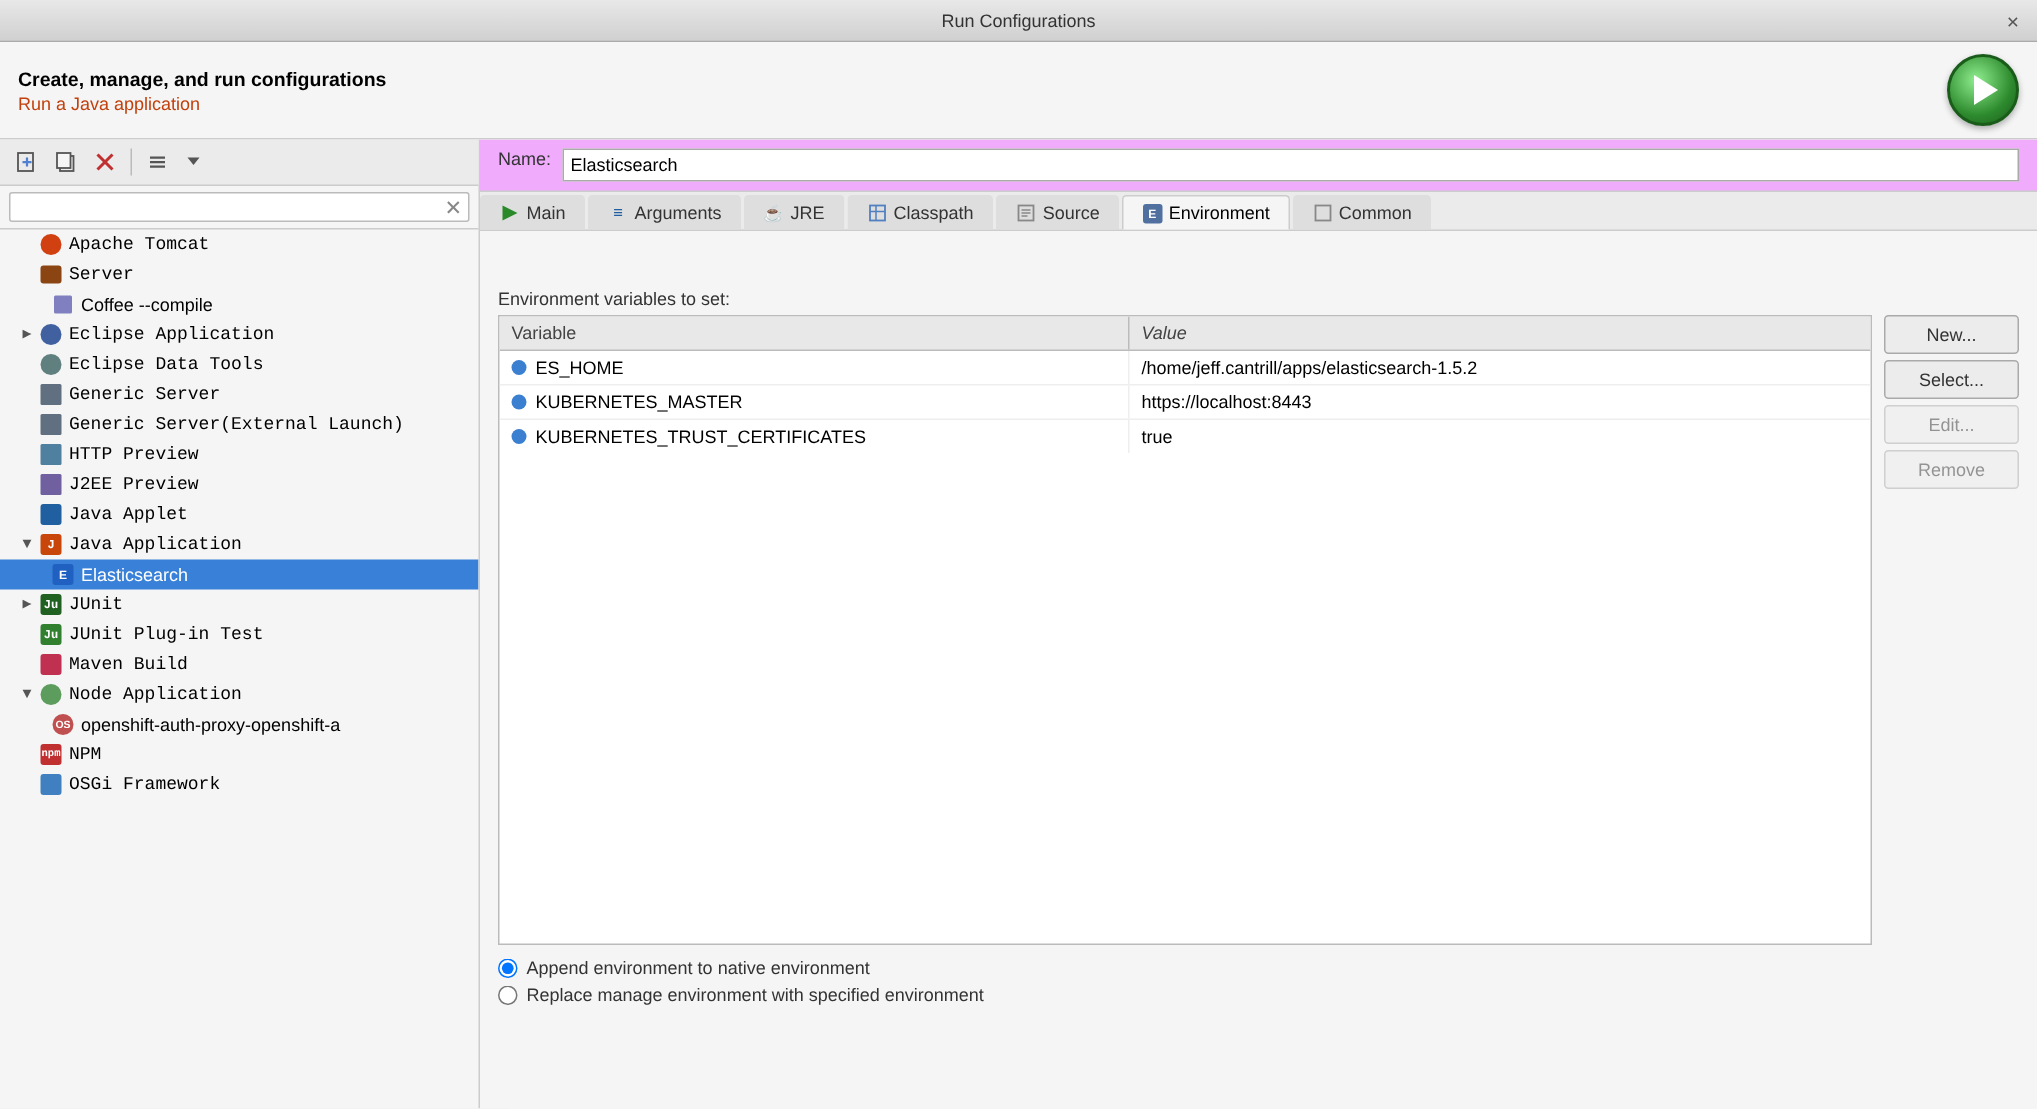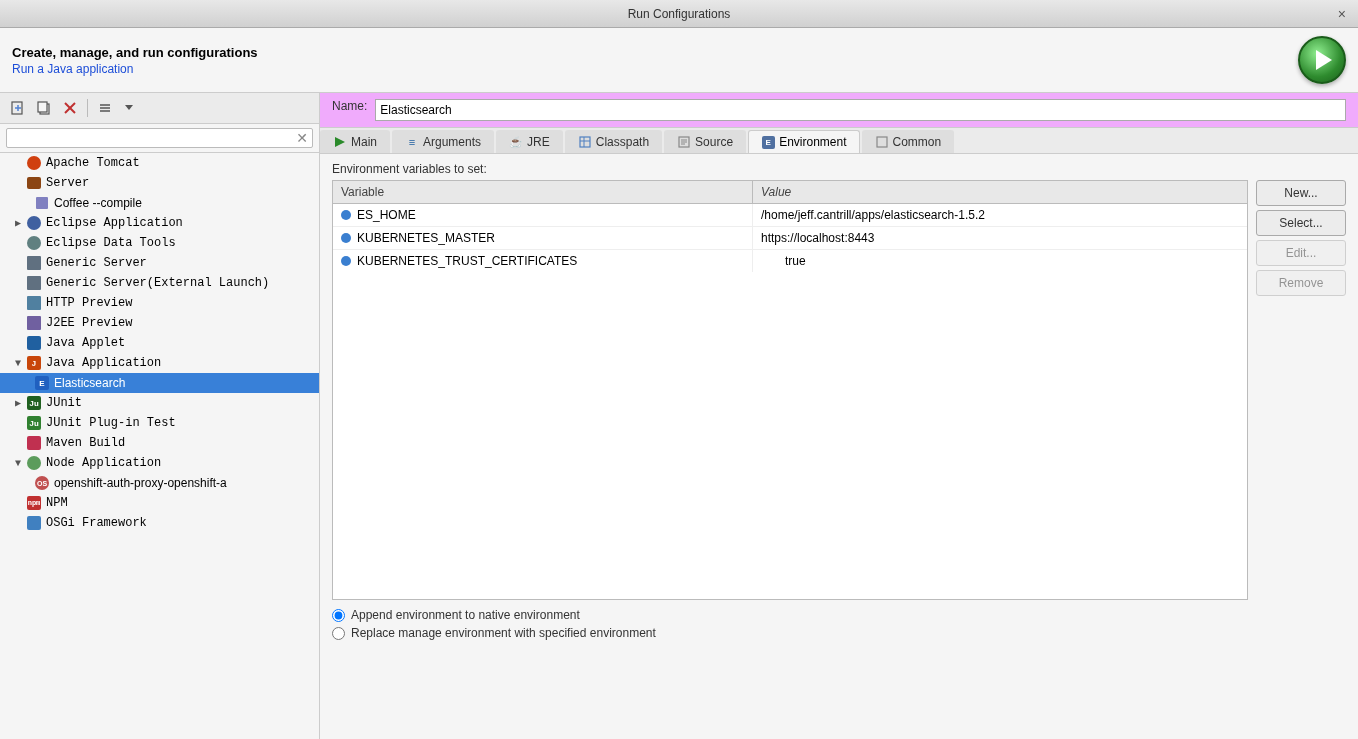--- a/index.html
+++ b/index.html
@@ -56,21 +56,21 @@
       justify-content: space-between;
     }
     .header-text-block {}
     .header-title {
       font-weight: bold;
       font-size: 13px;
       color: #000;
     }
     .header-subtitle {
       font-size: 12px;
-      color: #1d4ed8;
+      color: #c2410c;
       margin-top: 2px;
     }
     .run-button {
       width: 48px;
       height: 48px;
       background: radial-gradient(circle at 40% 35%, #90ee90, #2e8b2e 60%, #1a5c1a);
       border-radius: 50%;
       border: 2px solid #1a5c1a;
       display: flex;
       align-items: center;
@@ -351,20 +351,21 @@
       font-size: 11px;
     }
 
     
     .tab-content {
       flex: 1;
       display: flex;
       flex-direction: column;
       overflow: hidden;
       background: #f5f5f5;
+      margin-top: 30px;
     }
 
     .env-section-label {
       padding: 8px 12px 4px 12px;
       font-size: 12px;
       color: #333;
     }
 
     
     .env-table-area {
@@ -397,21 +398,20 @@
       font-style: italic;
     }
     .env-row {
       display: flex;
       border-bottom: 1px solid #eee;
       font-size: 12px;
       cursor: pointer;
     }
     .env-row:last-child {
       border-bottom: none;
-      gap: 24px;
     }
     .env-cell-var {
       width: 420px;
       padding: 4px 8px;
       border-right: 1px solid #eee;
       display: flex;
       align-items: center;
       gap: 6px;
     }
     .env-cell-val {

